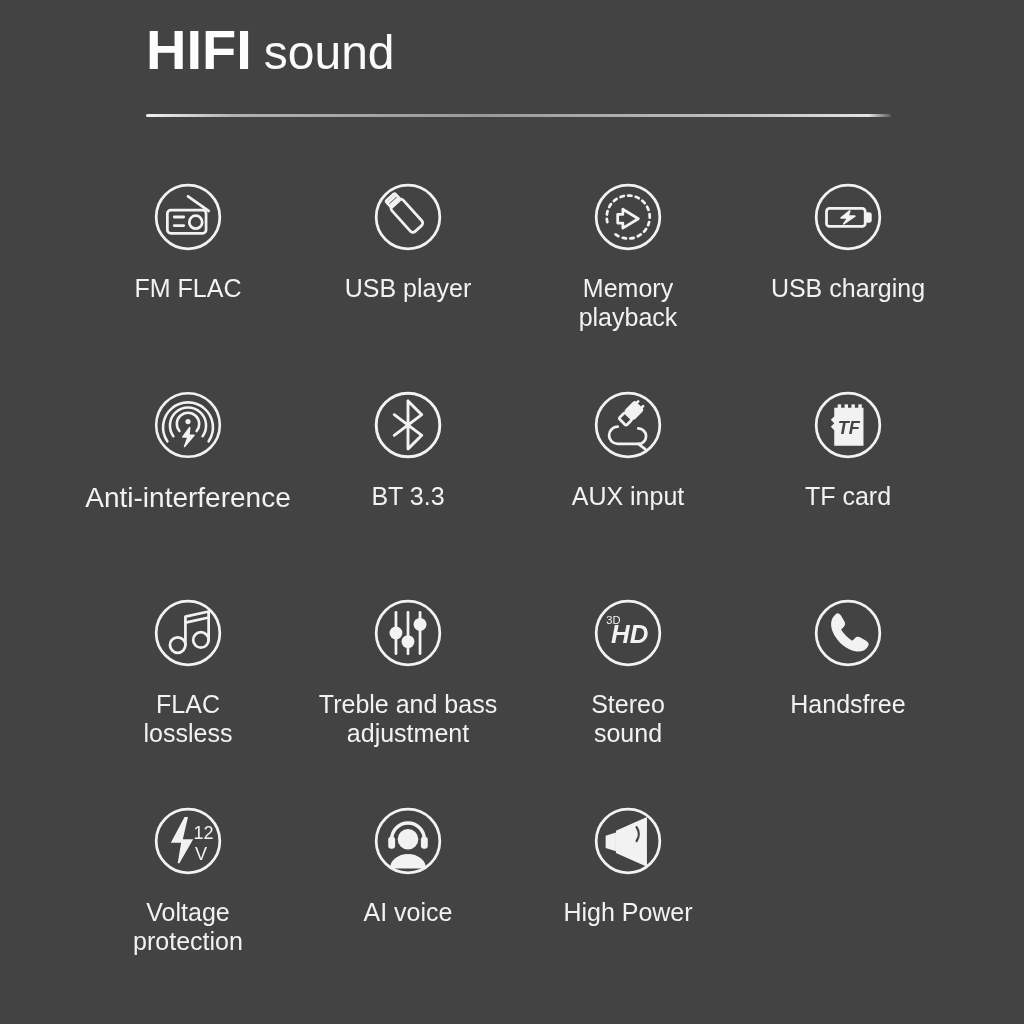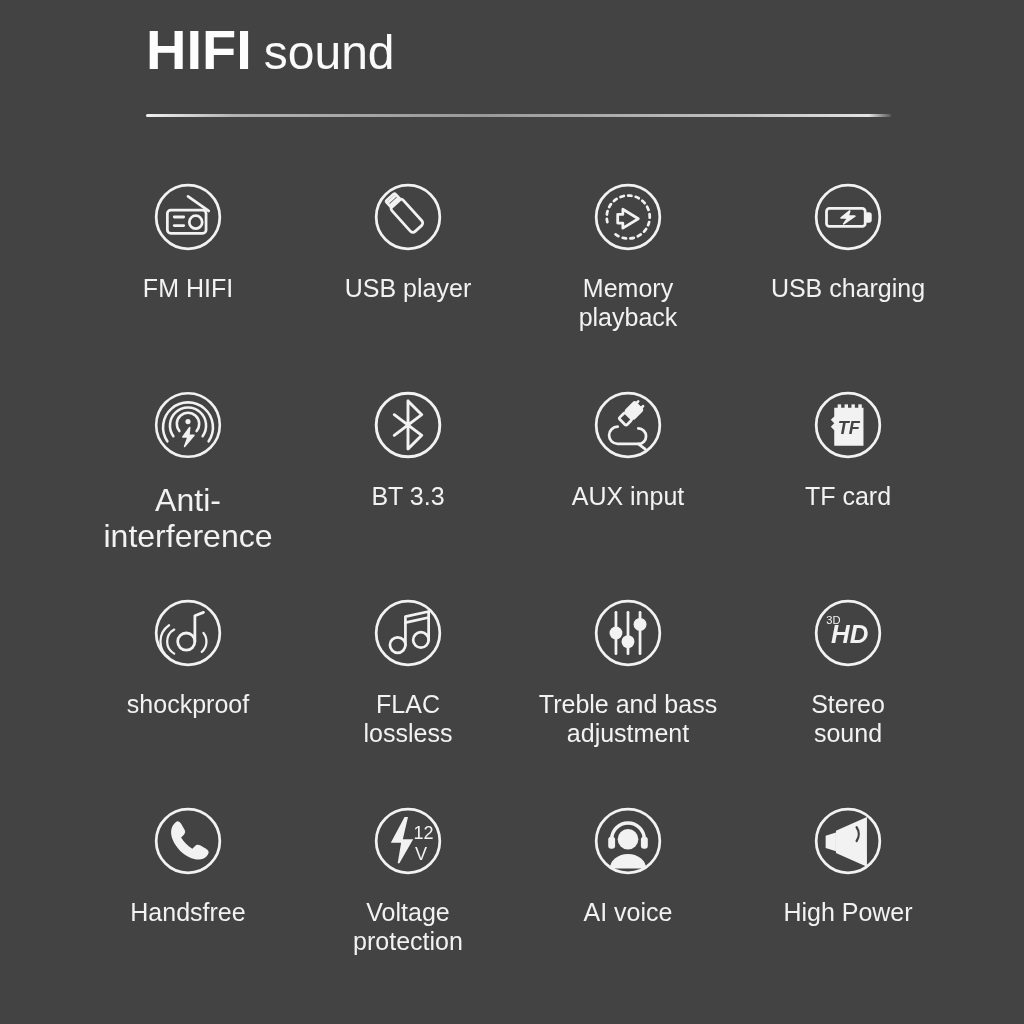--- a/index.html
+++ b/index.html
@@ -98,21 +98,21 @@
     margin-top: 14px;
     color: #f2f2f2;
     font-size: 25px;
     line-height: 1.14;
     text-align: center;
     max-width: 215px;
     white-space: pre-line;
     font-weight: 400;
   }
   .label.small {
-    font-size: 32px;
+    font-size: 28px;
   }
 </style>
 </head>
 <body>
 
 <div class="page">
 
   <div class="header">
     <div class="title-line">
       <span class="title-strong">HIFI</span>
@@ -127,21 +127,21 @@
       <div class="icon-wrap">
         <svg viewBox="0 0 100 100" fill="none" stroke="#f2f2f2" stroke-width="3.2" stroke-linecap="round" stroke-linejoin="round">
           <circle cx="50" cy="50" r="37"></circle>
           <line x1="50" y1="26" x2="74" y2="43"></line>
           <rect x="26" y="42" width="45" height="27" rx="4"></rect>
           <circle cx="59" cy="56" r="7.5"></circle>
           <line x1="34" y1="50" x2="45" y2="50"></line>
           <line x1="34" y1="60" x2="45" y2="60"></line>
         </svg>
       </div>
-      <div class="label">FM HIFI</div>
+      <div class="label">FM FLAC</div>
     </div>
 
     <div class="cell">
       <div class="icon-wrap">
         <svg viewBox="0 0 100 100" fill="none" stroke="#f2f2f2" stroke-width="3.2" stroke-linecap="round" stroke-linejoin="round">
           <circle cx="50" cy="50" r="37"></circle>
           <g transform="rotate(-42 50 50)">
             <rect x="41" y="28" width="18" height="40" rx="4"></rect>
             <rect x="43" y="19" width="14" height="10" rx="1.6"></rect>
             <line x1="45.5" y1="22" x2="54.5" y2="22"></line>
@@ -225,33 +225,20 @@
           <rect x="38" y="26" width="4" height="8" fill="#f2f2f2" stroke="none"></rect>
           <rect x="46" y="26" width="4" height="8" fill="#f2f2f2" stroke="none"></rect>
           <rect x="54" y="26" width="4" height="8" fill="#f2f2f2" stroke="none"></rect>
           <rect x="62" y="26" width="4" height="8" fill="#f2f2f2" stroke="none"></rect>
           <text x="51" y="60" fill="#434343" stroke="none" font-family="'Liberation Sans', sans-serif" font-size="21" font-weight="bold" font-style="italic" text-anchor="middle">TF</text>
         </svg>
       </div>
       <div class="label">TF card</div>
     </div>
 
-    <div class="cell">
-      <div class="icon-wrap">
-        <svg viewBox="0 0 100 100" fill="none" stroke="#f2f2f2" stroke-width="3.2" stroke-linecap="round" stroke-linejoin="round">
-          <circle cx="50" cy="50" r="37"></circle>
-          <circle cx="48" cy="60" r="10"></circle>
-          <path d="M58 60 L58 30 L68 26"></path>
-          <path d="M34 46 A16 16 0 0 0 34 74" stroke-width="2.6"></path>
-          <path d="M28 41 A23 23 0 0 0 28 79" stroke-width="2.6"></path>
-          <path d="M68 50 A16 16 0 0 1 66 72" stroke-width="2.6"></path>
-        </svg>
-      </div>
-      <div class="label">shockproof</div>
-    </div>
 
     <div class="cell">
       <div class="icon-wrap">
         <svg viewBox="0 0 100 100" fill="none" stroke="#f2f2f2" stroke-width="3.2" stroke-linecap="round" stroke-linejoin="round">
           <circle cx="50" cy="50" r="37"></circle>
           <circle cx="38" cy="64" r="9"></circle>
           <circle cx="65" cy="58" r="9"></circle>
           <path d="M47 64 L47 31 L74 25 L74 58"></path>
           <path d="M47 38 L74 32"></path>
         </svg>

